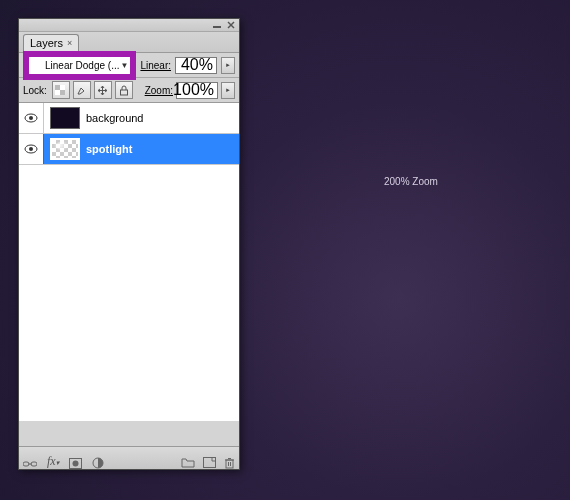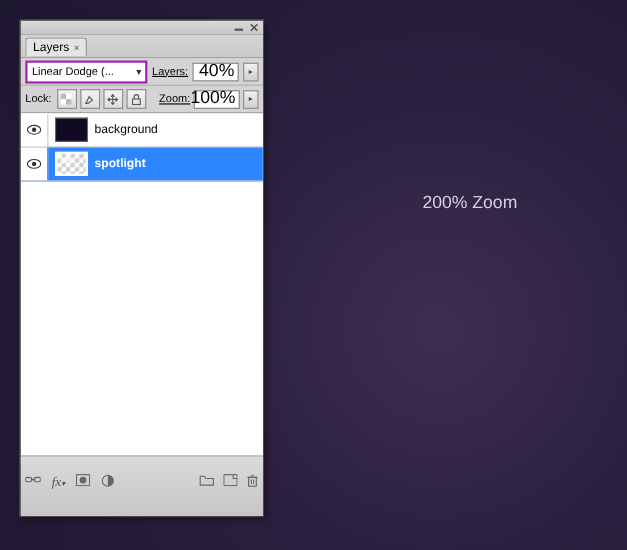--- a/index.html
+++ b/index.html
@@ -1,46 +1,46 @@
 <!DOCTYPE html>
 <html><head>
 <meta charset="utf-8">
 <style>
 html,body{margin:0;padding:0}
 body{width:570px;height:500px;background:radial-gradient(circle at 70% 60%,#3d2f52 0%,#2c2040 40%,#1e1730 100%);font-family:Tahoma,Arial,sans-serif;font-size:11px;color:#000;position:relative;overflow:hidden}
-.canvas-label{position:absolute;left:384px;top:176px;color:#d8d0e2;font-size:16px;font-family:Arial,sans-serif}
+.canvas-label{position:absolute;left:384px;top:176px;color:#d8d0e2;font-size:10px;font-family:Arial,sans-serif}
 .panel{position:absolute;left:18px;top:18px;width:220px;height:450px;background:#d4d4d4;border:1px solid #4b4b4b;box-shadow:2px 2px 8px rgba(0,0,0,.5)}
 .panel-top{height:12px;background:linear-gradient(#d8d8d8,#c8c8c8);border-bottom:1px solid #a8a8a8;display:flex;justify-content:flex-end;align-items:center;padding-right:4px;gap:6px}
 .sys-btn{width:8px;height:8px;display:inline-block}
 .tabbar{height:20px;display:flex;align-items:center;padding-left:4px;background:linear-gradient(#d4d4d4,#cacaca);border-bottom:1px solid #9a9a9a}
 .tab{background:#e4e4e4;border:1px solid #888;border-bottom:none;border-radius:3px 3px 0 0;padding:2px 6px;display:flex;align-items:center;gap:4px;font-size:11px}
 .tab-x{font-size:9px;color:#555;cursor:pointer}
 .optrow{height:24px;background:#d4d4d4;border-bottom:1px solid #a8a8a8;display:flex;align-items:center;padding:0 4px;gap:4px}
-.select{background:#fff;border:2px solid #a21caf;height:17px;flex:1;display:flex;align-items:center;justify-content:space-between;padding:0 2px 0 4px;font-size:10px}
+.select{background:#fff;border:6px solid #a21caf;height:17px;flex:1;display:flex;align-items:center;justify-content:space-between;padding:0 2px 0 16px;font-size:10px}
 .select .arrow{font-size:8px;color:#333}
 .lbl{font-size:10px;text-decoration:underline}
 .numbox{background:#fff;border:1px solid #7a7a7a;width:34px;height:15px;display:flex;align-items:center;justify-content:flex-end;padding:0 3px;font-size:16px}
 .flybtn{width:12px;height:15px;background:linear-gradient(#f0f0f0,#d0d0d0);border:1px solid #8a8a8a;display:flex;align-items:center;justify-content:center;font-size:7px;color:#444}
 .lockrow{height:24px;background:#d4d4d4;border-bottom:1px solid #9a9a9a;display:flex;align-items:center;padding:0 4px;gap:3px}
 .lockrow .lbl2{font-size:10px;margin-right:2px}
 .ibtn{width:16px;height:16px;background:linear-gradient(#f4f4f4,#dcdcdc);border:1px solid #8a8a8a;display:flex;align-items:center;justify-content:center;font-size:10px;color:#555}
 .spacer{flex:1}
 .layers{background:#fff;height:318px;overflow:auto}
 .layer{height:30px;display:flex;align-items:center;border-bottom:1px solid #c8c8c8}
 .layer.sel{background:#2e86ff;color:#fff}
 .vis{width:24px;height:100%;display:flex;align-items:center;justify-content:center;border-right:1px solid #c8c8c8;background:#fff;color:#333}
 .layer.sel .vis{border-right-color:#1a6fe0}
 .thumb{width:30px;height:22px;margin:0 6px;border:1px solid #666;background:#fff;box-sizing:border-box}
 .layer.sel .thumb{border:2px solid #fff}
 .thumb.checker{background-image:linear-gradient(45deg,#ccc 25%,transparent 25%,transparent 75%,#ccc 75%),linear-gradient(45deg,#ccc 25%,#fff 25%,#fff 75%,#ccc 75%);background-size:8px 8px;background-position:0 0,4px 4px;position:relative}
 .thumb.checker::after{content:"";position:absolute;left:2px;top:2px;right:8px;bottom:8px;border-radius:50%;background:radial-gradient(circle at 40% 40%,rgba(255,255,255,.8),rgba(255,255,255,0) 70%)}
 .thumb.dark{background:#120a22}
 .lname{font-size:11px}
 .layer.sel .lname{font-weight:bold}
-.bottombar{position:absolute;bottom:0;left:0;right:0;height:22px;background:linear-gradient(#dadada,#c6c6c6);border-top:1px solid #9a9a9a;display:flex;align-items:flex-start;padding:16px 4px;gap:10px;color:#555;font-size:12px}
+.bottombar{position:absolute;bottom:0;left:0;right:0;height:22px;background:linear-gradient(#dadada,#c6c6c6);border-top:1px solid #9a9a9a;display:flex;align-items:flex-end;padding:0 4px;gap:10px;color:#555;font-size:12px}
 .bottombar .r{margin-left:auto;display:flex;gap:8px}
 svg{display:block}
 </style>
 </head>
 <body>
 
 <div class="canvas-label">200% Zoom</div>
 
 <div class="panel">
   <div class="panel-top">
@@ -60,21 +60,21 @@
     <div class="tab">
       <span>Layers</span>
       <span class="tab-x">×</span>
     </div>
   </div>
   <div class="optrow">
     <div class="select">
       <span>Linear Dodge (...</span>
       <span class="arrow">▼</span>
     </div>
-    <span class="lbl">Layers:</span>
+    <span class="lbl">Linear:</span>
     <div class="numbox">40%</div>
     <div class="flybtn">▸</div>
   </div>
   <div class="lockrow">
     <span class="lbl2">Lock:</span>
     <div class="ibtn">
         <svg width="11" height="11">
           <rect x="0" y="0" width="5" height="5" fill="#bbb"></rect>
           <rect x="5" y="5" width="5" height="5" fill="#bbb"></rect>
           <rect x="5" y="0" width="5" height="5" fill="#fff"></rect>

